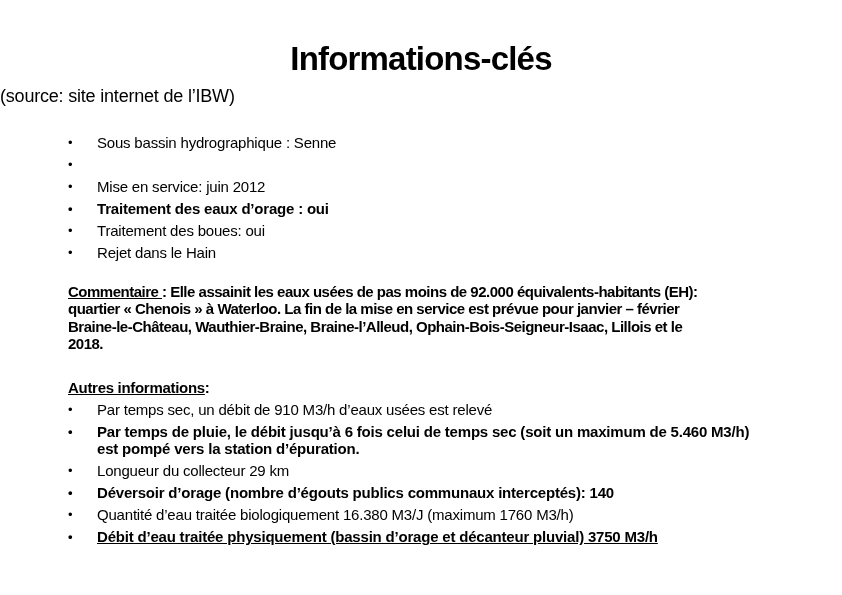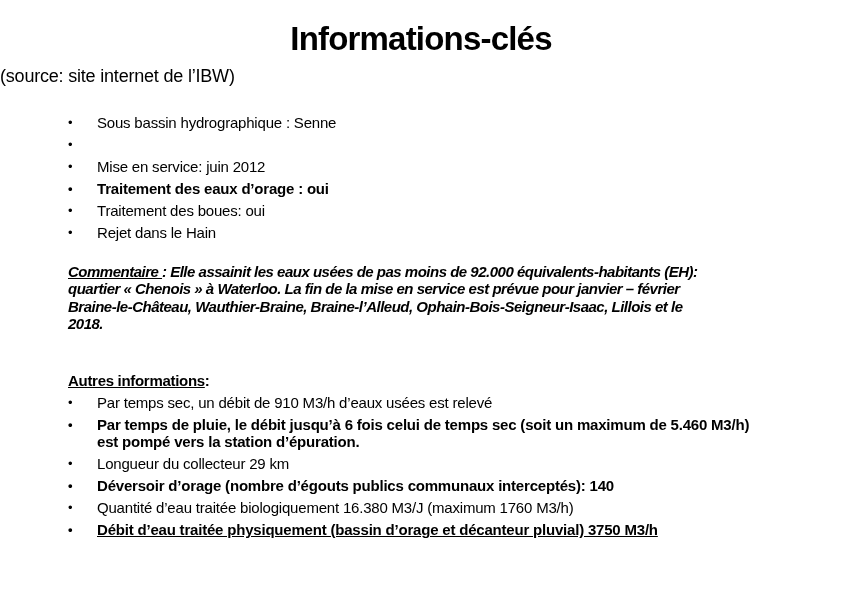--- a/index.html
+++ b/index.html
@@ -4,21 +4,21 @@
 <style>
   html, body { margin: 0; padding: 0; background: #e8e8e8; }
   .slide {
     width: 842px;
     height: 595px;
     margin: 0 auto;
     background: #ffffff;
     color: #000000;
     font-family: "Liberation Sans", sans-serif;
     box-sizing: border-box;
-    padding-top: 20px;
+    padding-top: 40px;
     overflow: hidden;
     position: relative;
   }
   .slide-title {
     margin: 0;
     text-align: center;
     font-size: 33px;
     font-weight: bold;
     line-height: 38px;
     letter-spacing: -0.8px;
@@ -53,24 +53,24 @@
   }
   .bold-text { font-weight: bold; letter-spacing: -0.45px; }
   .underline-item .li-text { text-decoration: underline; }
   .commentaire {
     margin: 22px 0 0 0;
     font-size: 15px;
     font-weight: bold;
     line-height: 17.3px;
     letter-spacing: -0.5px;
   }
-  .para-line { display: block; white-space: nowrap; font-style: italic; }
+  .para-line { display: block; white-space: nowrap; }
   .u { text-decoration: underline; }
   .autres-heading {
-    margin: 40px 0 4px 0;
+    margin: 27px 0 4px 0;
     font-size: 15px;
     font-weight: bold;
     line-height: 18px;
     letter-spacing: -0.3px;
   }
 </style>
 </head>
 <body>
 
 <div class="slide">

